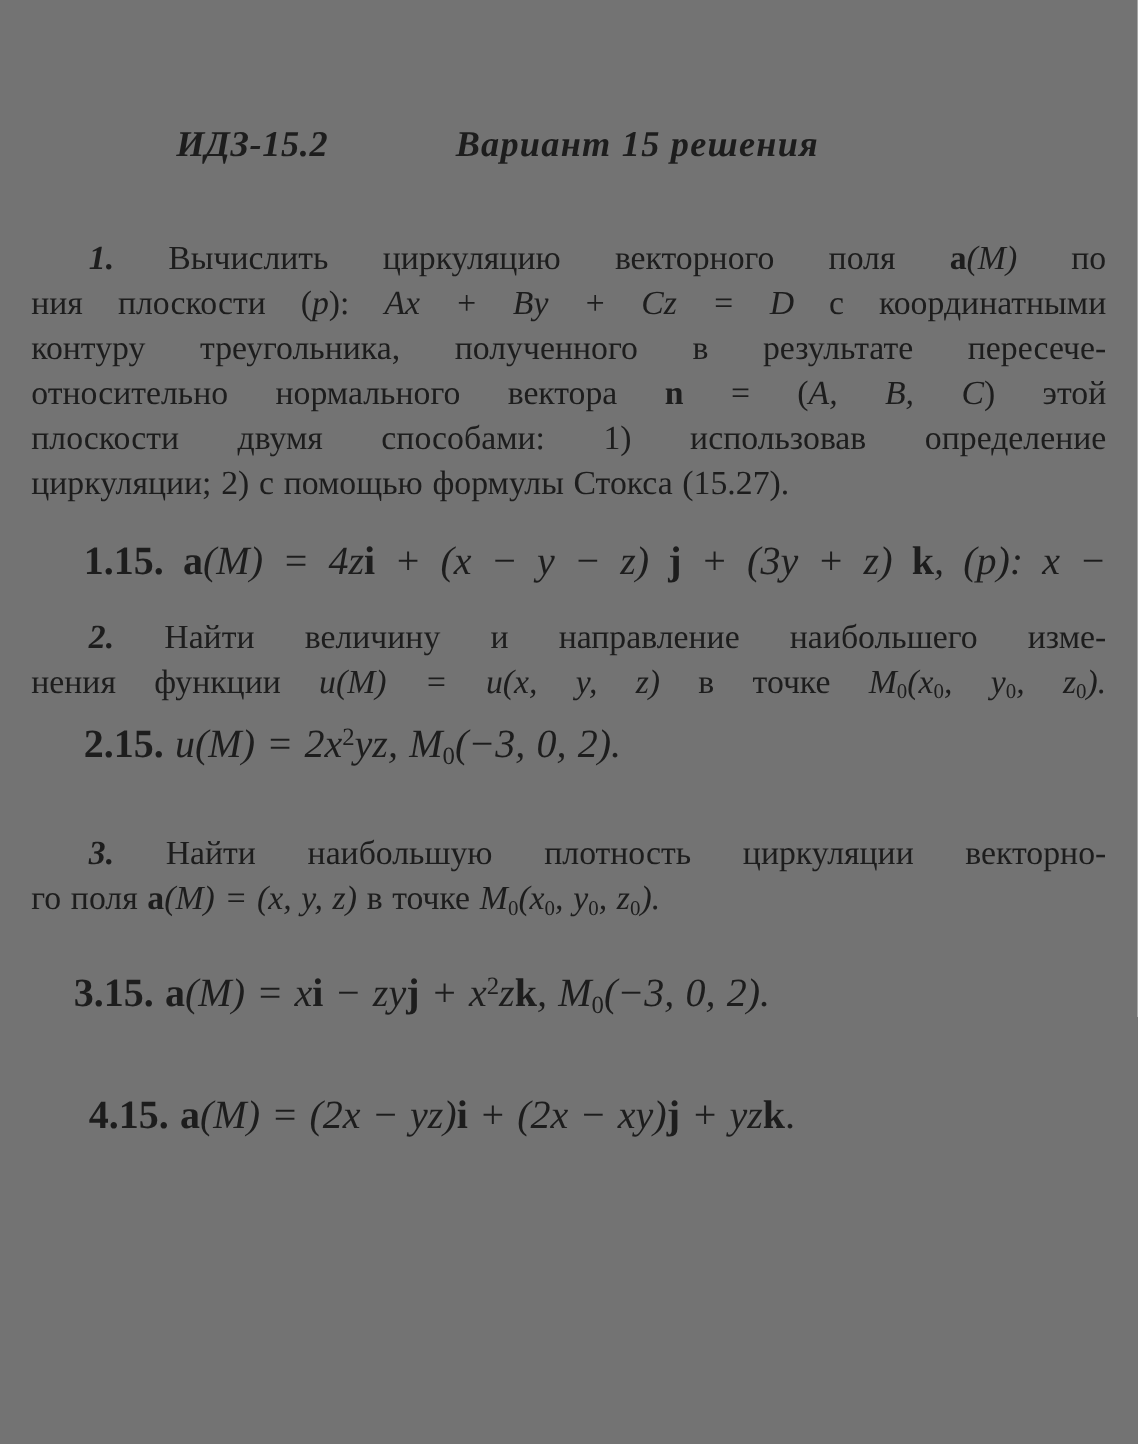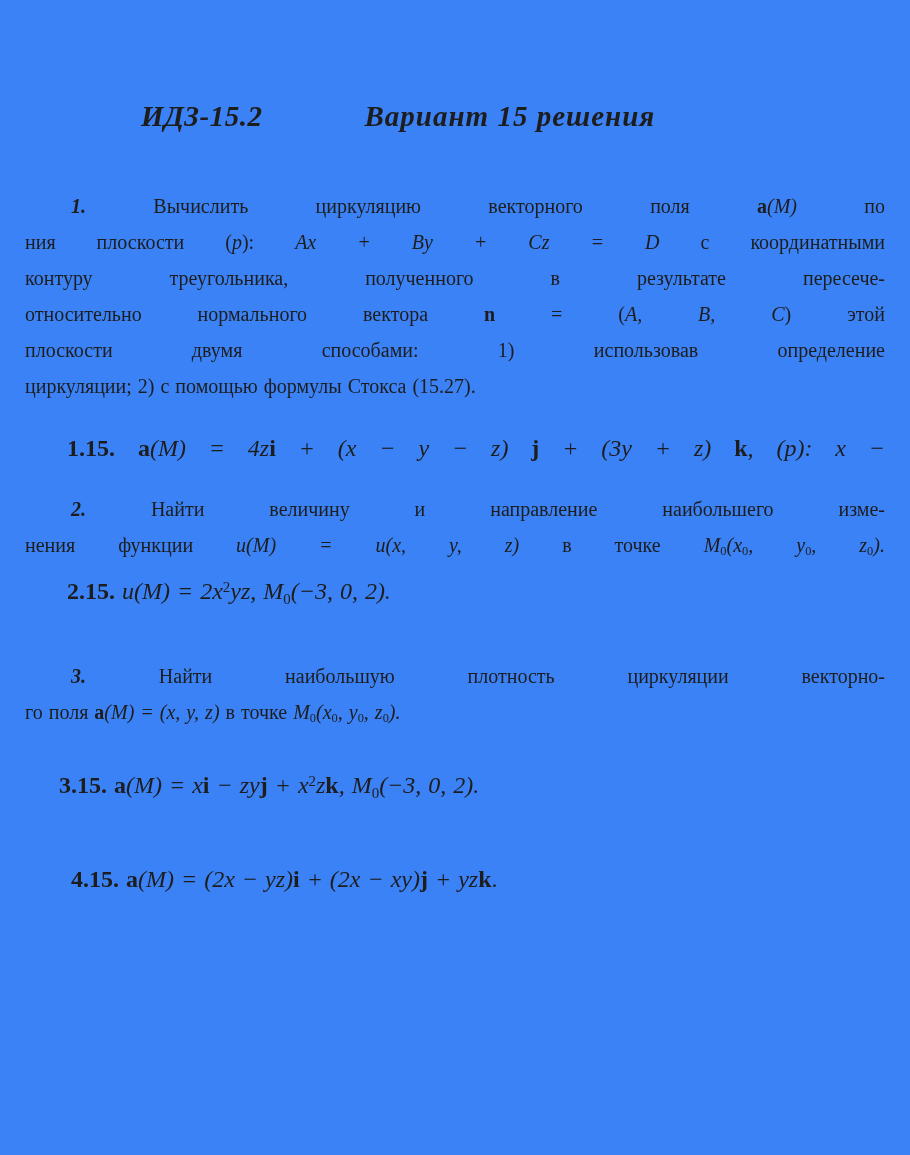--- a/index.html
+++ b/index.html
@@ -7,44 +7,44 @@
     width: 910px;
     background: #ffffff;
     font-family: "Liberation Serif", "DejaVu Serif", serif;
   }
   .page {
     position: relative;
     width: 910px;
     height: 1155px;
     box-sizing: border-box;
     padding: 0 25px;
-    background: #3b82f6;
+    background: #737373;
     color: #1d1d1d;
     overflow: hidden;
   }
   .header {
     margin-top: 98px;
     display: flex;
     align-items: baseline;
     padding-left: 116px;
     font-size: 29px;
     line-height: 36px;
     font-weight: 700;
     font-style: italic;
     letter-spacing: 0.5px;
   }
   .header .hright { margin-left: 102px; letter-spacing: 1px; }
 
   .para {
-    font-size: 20px;
+    font-size: 27px;
     line-height: 36px;
     word-spacing: 1px;
   }
   .formula {
-    font-size: 24px;
+    font-size: 32px;
     line-height: 37px;
     word-spacing: 1px;
   }
   .ln { white-space: normal; }
   .jline { text-align: justify; text-align-last: justify; }
   .lline { text-align: left; }
   .ind  { text-indent: 46px; }
   .ind2 { text-indent: 42px; }
   .ind3 { text-indent: 34px; }
 

